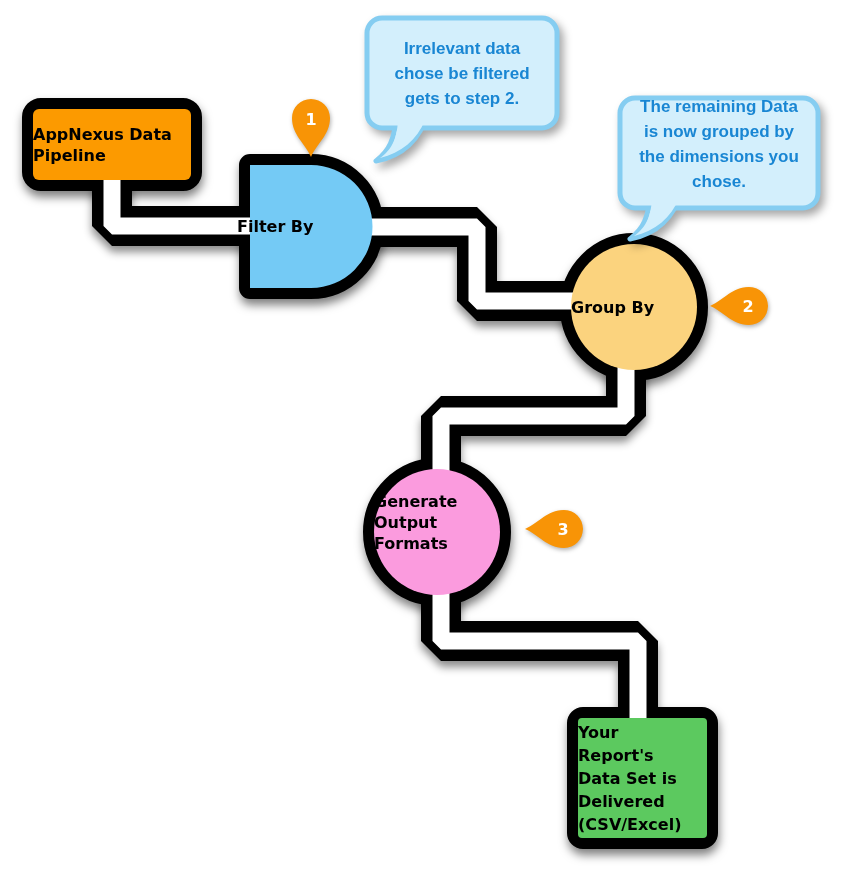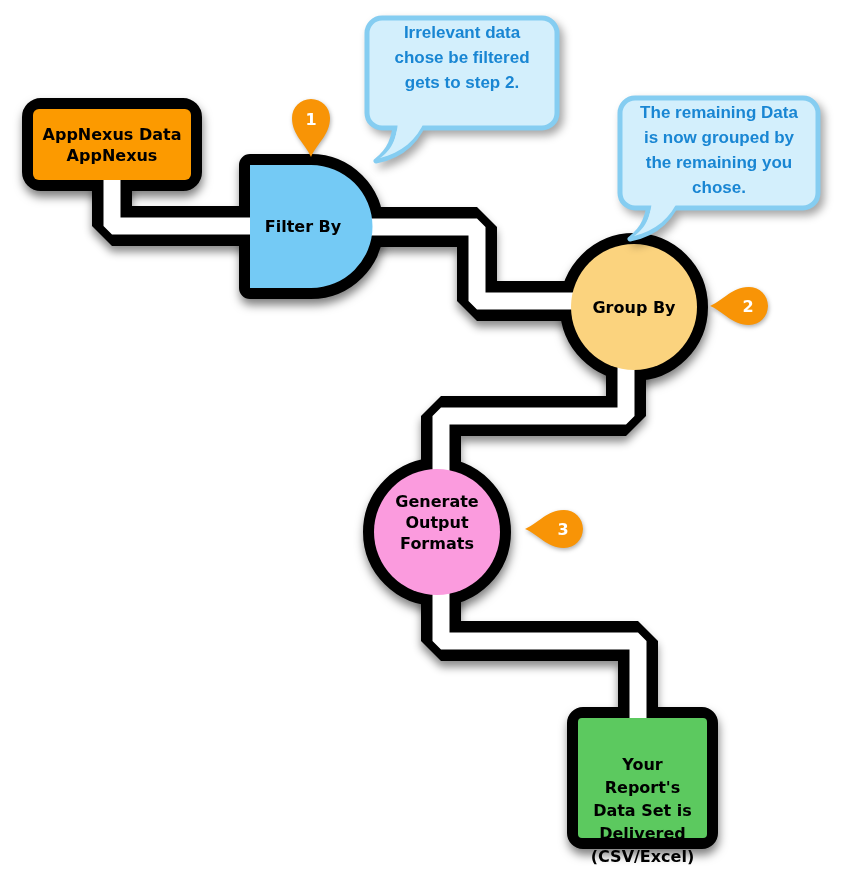--- a/index.html
+++ b/index.html
@@ -10,24 +10,24 @@
   .pipes-black{filter:drop-shadow(0px 6px 4px rgba(0,0,0,0.45));}
   .pipes-white path{stroke:#fff;stroke-width:17;fill:none;stroke-linejoin:bevel;stroke-linecap:butt;}
   .shape-outline{filter:drop-shadow(1px 6px 5px rgba(0,0,0,0.5));}
   .shape-outline *{stroke:#000;stroke-width:22;fill:#000;stroke-linejoin:round;}
   .bubble-grp{filter:drop-shadow(4px 5px 4px rgba(0,0,0,0.35));}
   .bubble-body{fill:#D3EFFC;stroke:#85CDF1;stroke-width:5;}
   .bubble-tail-stroke{fill:#D3EFFC;stroke:#85CDF1;stroke-width:5;stroke-linejoin:round;}
   .bubble-tail-fill{fill:#D3EFFC;stroke:none;}
   .marker-grp{filter:drop-shadow(1px 2px 2px rgba(0,0,0,0.3));}
 
-  .lbl{position:absolute;display:flex;flex-direction:column;align-items:center;justify-content:center;
+  .lbl{position:absolute;display:flex;flex-direction:column;align-items:flex-start;justify-content:center;
        text-align:center;font-weight:bold;color:#000;font-size:16px;line-height:21px;}
   .lbl span{display:block;white-space:nowrap;}
-  .bubble-txt{position:absolute;display:flex;flex-direction:column;align-items:center;
+  .bubble-txt{position:absolute;display:flex;flex-direction:column;align-items:center;justify-content:center;
        text-align:center;font-weight:bold;color:#1986D3;font-size:17px;line-height:25px;
        font-family:"Liberation Sans","DejaVu Sans",sans-serif;}
   .bubble-txt span{display:block;white-space:nowrap;}
   .marker-num{position:absolute;width:30px;height:24px;display:flex;align-items:center;justify-content:center;
        color:#fff;font-weight:bold;font-size:16px;}
   .deliver-lbl{line-height:23px;}
 </style>
 </head>
 <body>
 
@@ -78,55 +78,55 @@
 
     <g class="marker-grp">
       <path d="M0,38 C-6,24 -19,16 -19,-1 C-19,-11.5 -10.5,-20 0,-20 C10.5,-20 19,-11.5 19,-1 C19,16 6,24 0,38 Z" transform="translate(311,119)" fill="#F89406"></path>
       <path d="M0,38 C-6,24 -19,16 -19,-1 C-19,-11.5 -10.5,-20 0,-20 C10.5,-20 19,-11.5 19,-1 C19,16 6,24 0,38 Z" transform="translate(748,306) rotate(90)" fill="#F89406"></path>
       <path d="M0,38 C-6,24 -19,16 -19,-1 C-19,-11.5 -10.5,-20 0,-20 C10.5,-20 19,-11.5 19,-1 C19,16 6,24 0,38 Z" transform="translate(563,529) rotate(90)" fill="#F89406"></path>
     </g>
   </svg>
 
   <div class="lbl" style="left:33px;top:109px;width:158px;height:71px;">
     <span>AppNexus Data</span>
-    <span>AppNexus</span>
+    <span>Pipeline</span>
   </div>
 
   <div class="lbl" style="left:237px;top:165px;width:132px;height:123px;">
     <span>Filter By</span>
   </div>
 
   <div class="lbl" style="left:571px;top:244px;width:126px;height:126px;">
     <span>Group By</span>
   </div>
 
   <div class="lbl" style="left:374px;top:459px;width:126px;height:126px;">
     <span>Generate</span>
     <span>Output</span>
     <span>Formats</span>
   </div>
 
-  <div class="lbl deliver-lbl" style="left:578px;top:750px;width:129px;height:120px;">
+  <div class="lbl deliver-lbl" style="left:578px;top:718px;width:129px;height:120px;">
     <span>Your</span>
     <span>Report's</span>
     <span>Data Set is</span>
     <span>Delivered</span>
     <span>(CSV/Excel)</span>
   </div>
 
   <div class="bubble-txt" style="left:372px;top:20px;width:180px;height:106px;">
     <span>Irrelevant data</span>
     <span>chose be filtered</span>
     <span>gets to step 2.</span>
   </div>
 
   <div class="bubble-txt" style="left:625px;top:100px;width:188px;height:88px;">
     <span>The remaining Data</span>
     <span>is now grouped by</span>
-    <span>the remaining you</span>
+    <span>the dimensions you</span>
     <span>chose.</span>
   </div>
 
   <div class="marker-num" style="left:296px;top:107px;">1</div>
   <div class="marker-num" style="left:733px;top:294px;">2</div>
   <div class="marker-num" style="left:548px;top:517px;">3</div>
 
 </div>
 
 </body></html>

